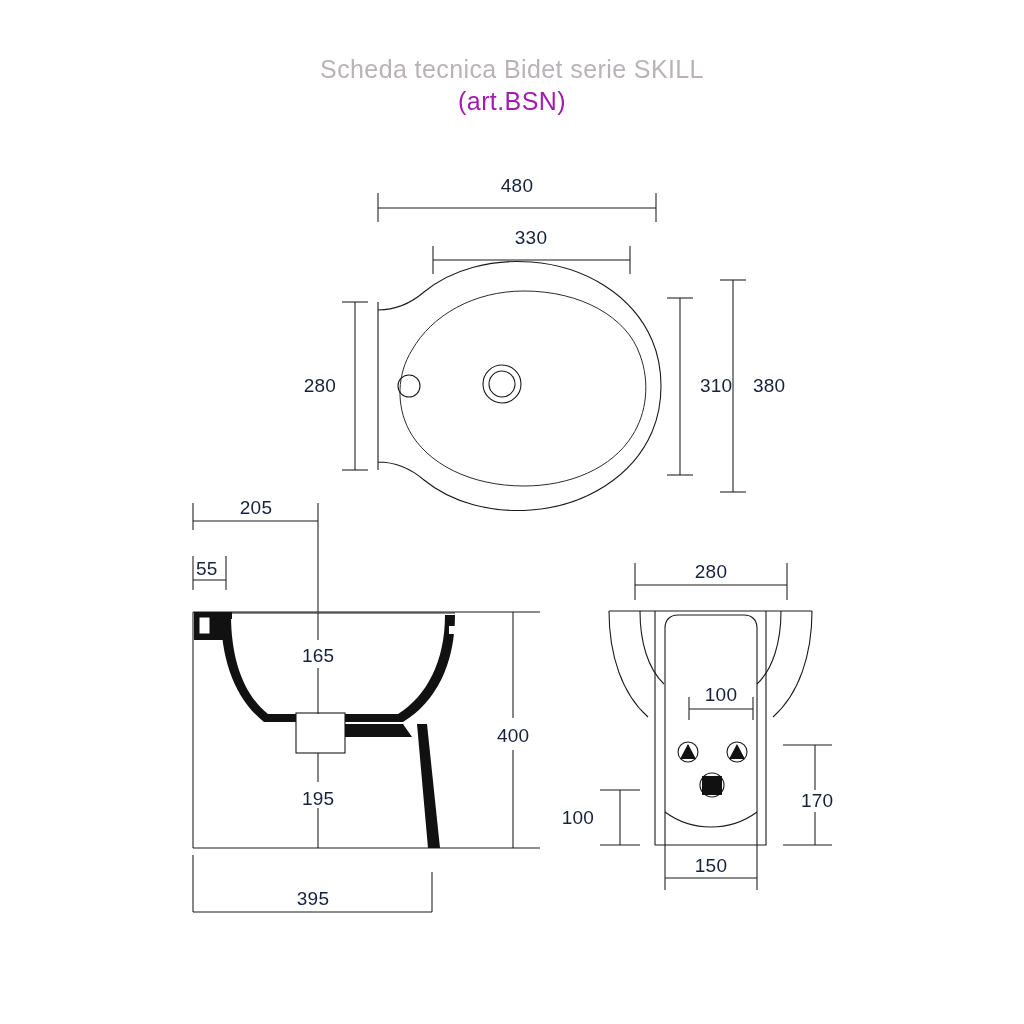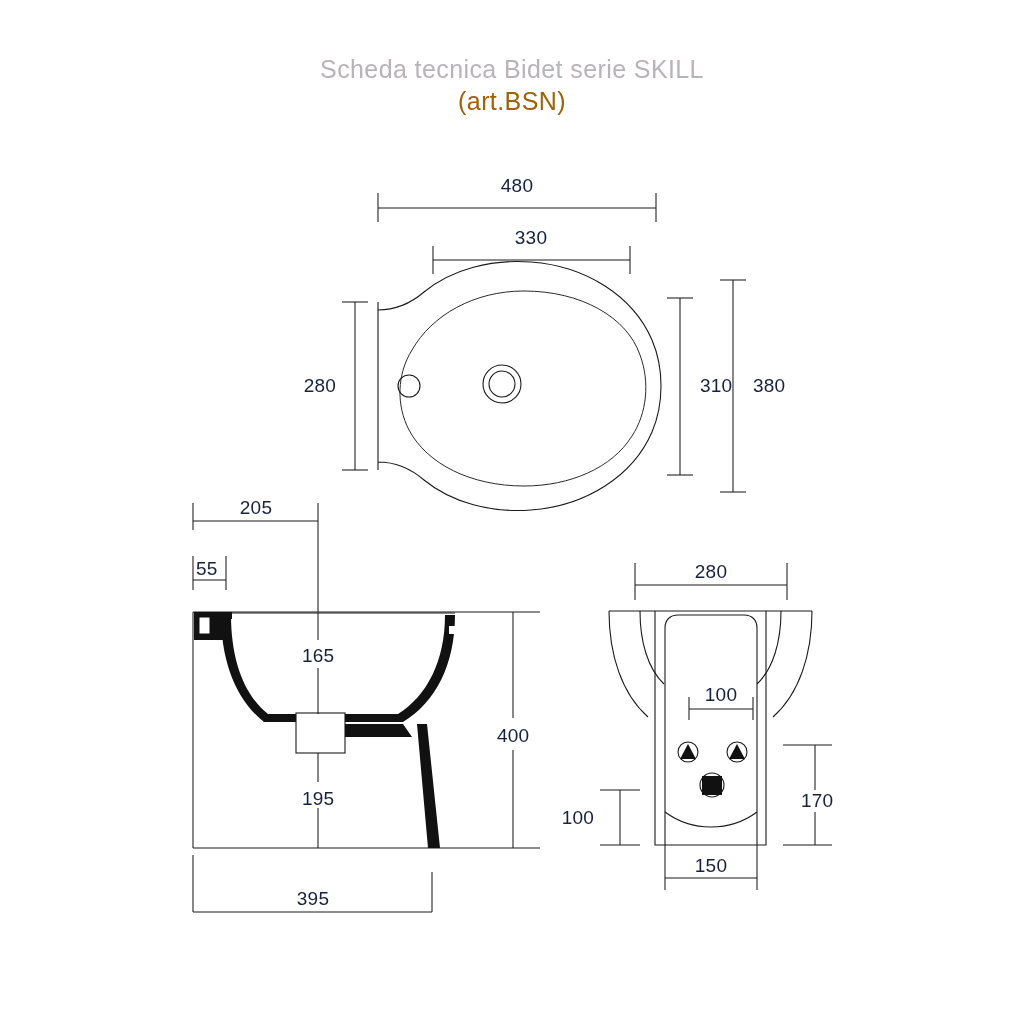--- a/index.html
+++ b/index.html
@@ -32,21 +32,21 @@
   }
   .title-line1 {
     font-size: 25px;
     color: #b9b3b8;
     letter-spacing: 0.4px;
     line-height: 32px;
     font-weight: 400;
   }
   .title-line2 {
     font-size: 25px;
-    color: #a16207;
+    color: #a21caf;
     letter-spacing: 0.4px;
     line-height: 32px;
     font-weight: 400;
   }
   svg#drawing {
     position: absolute;
     left: 0; top: 0;
     width: 1024px;
     height: 1024px;
   }

